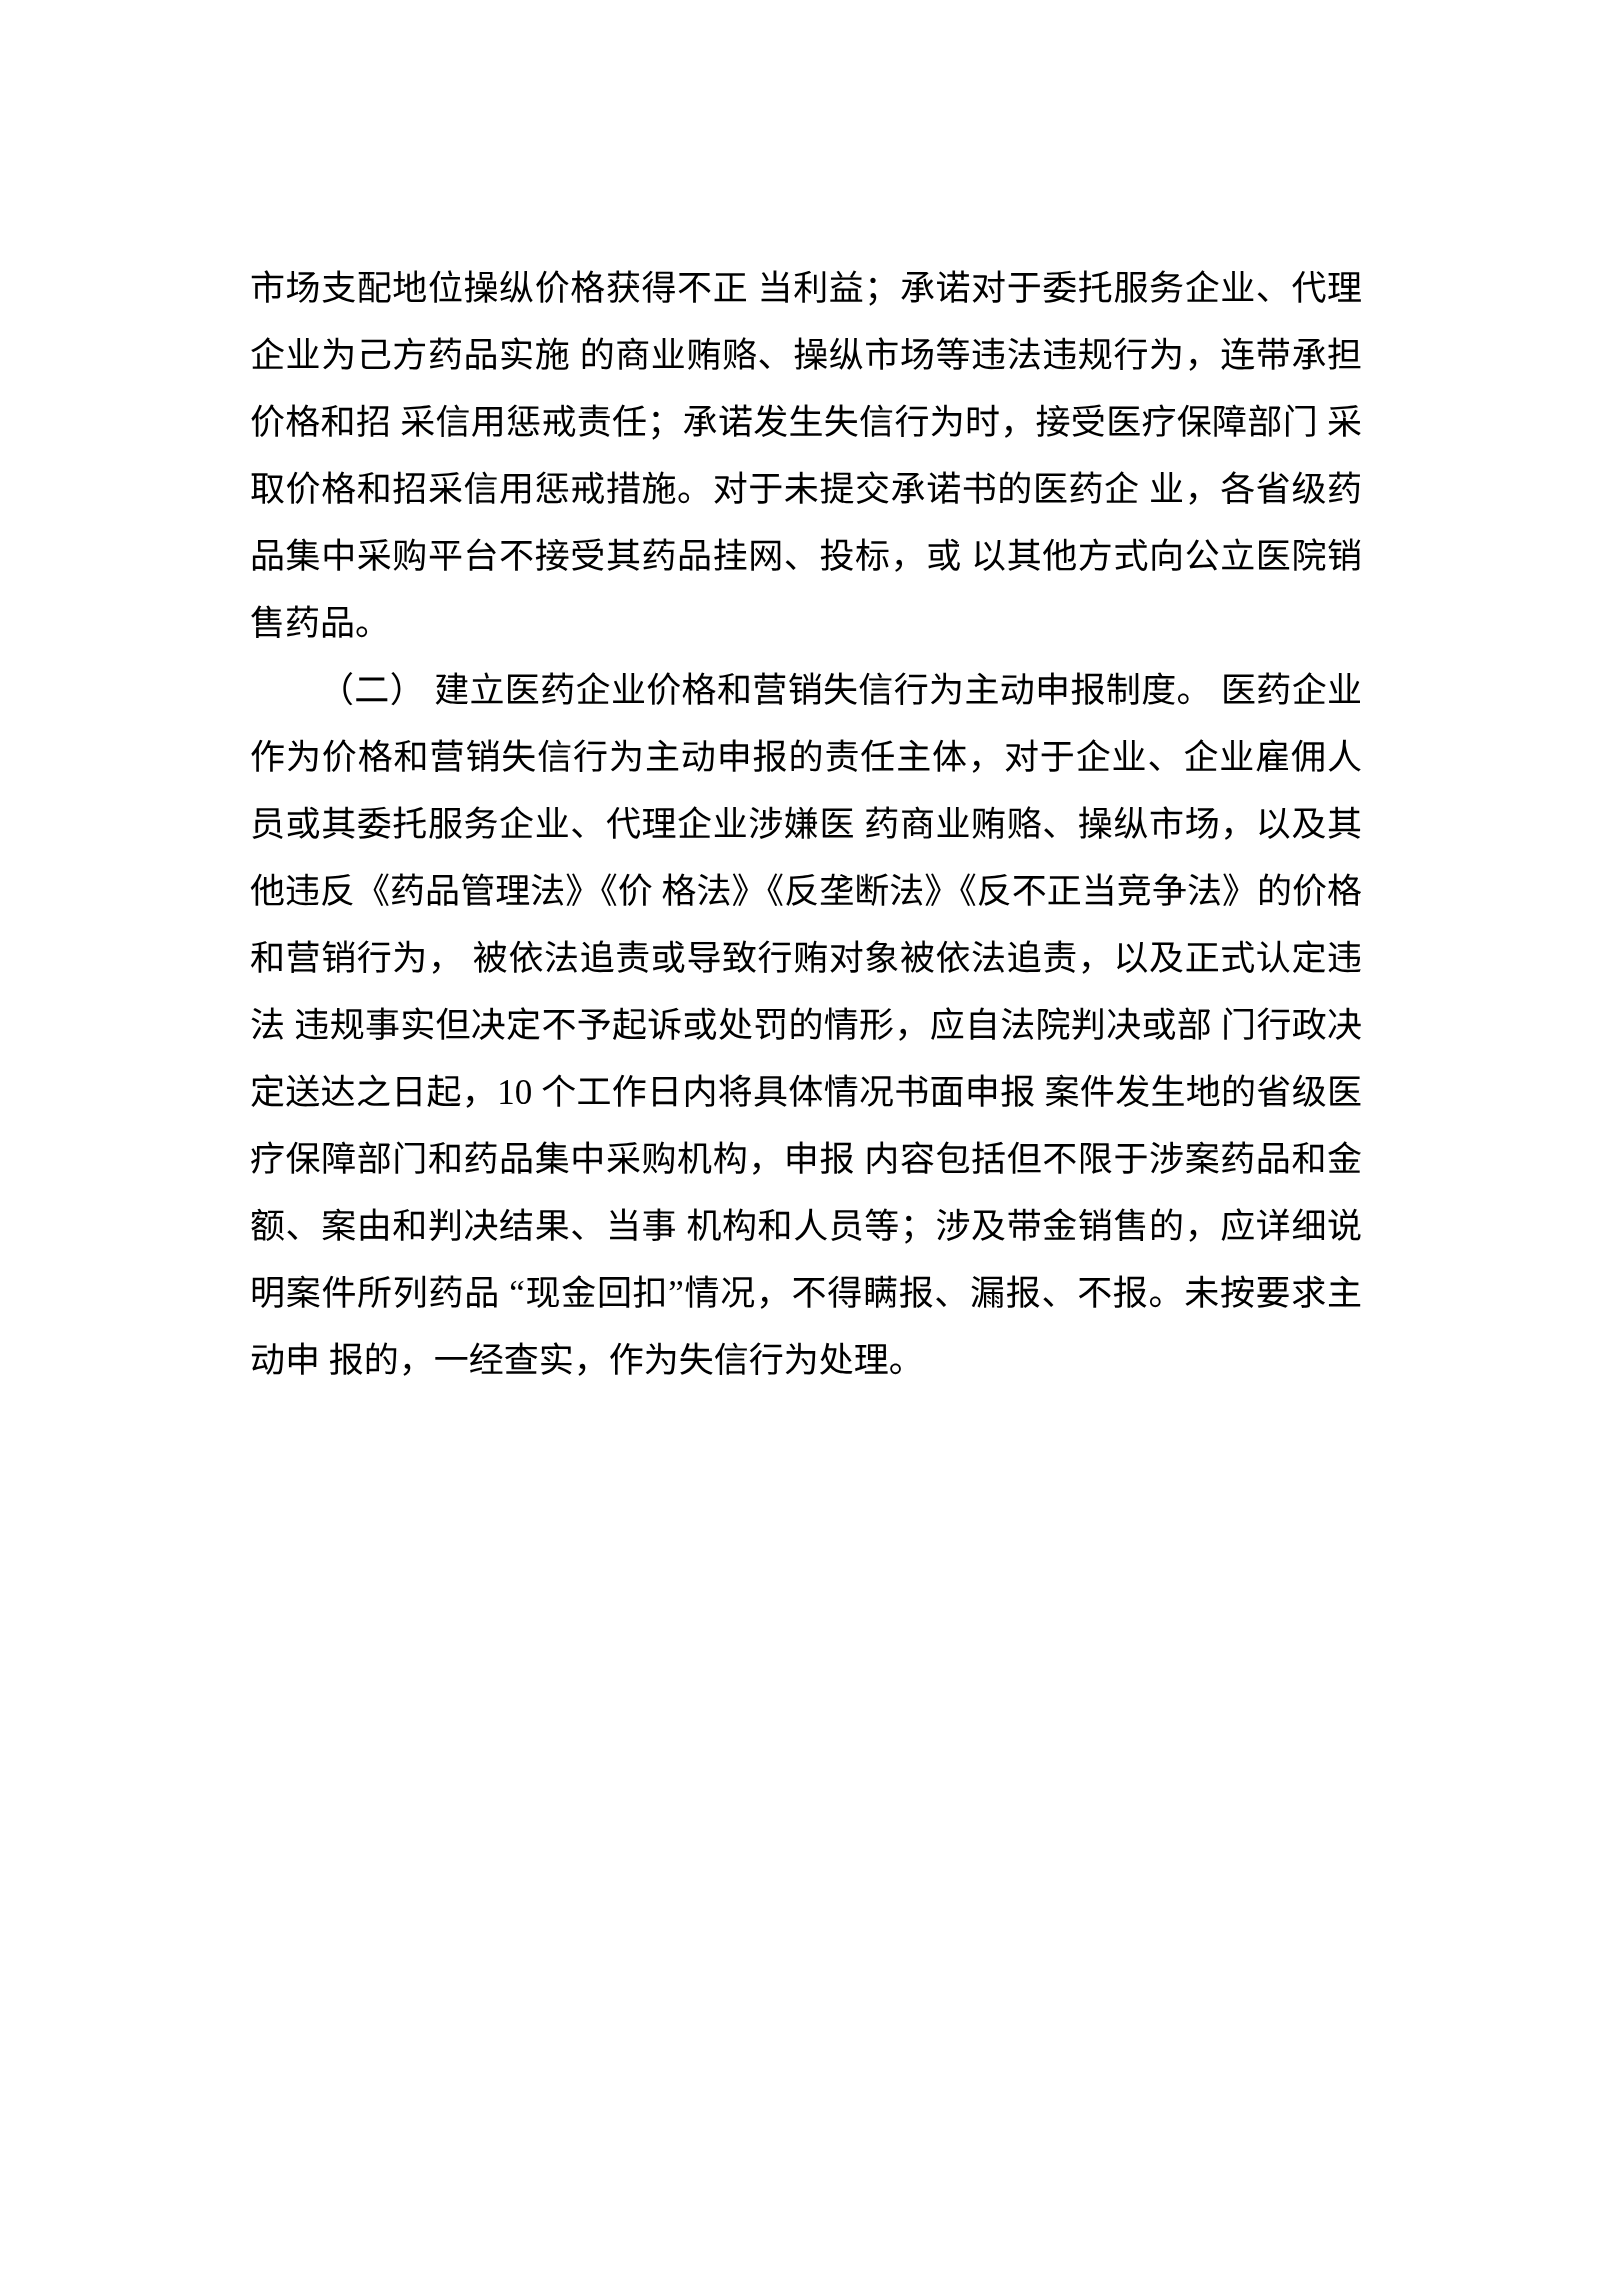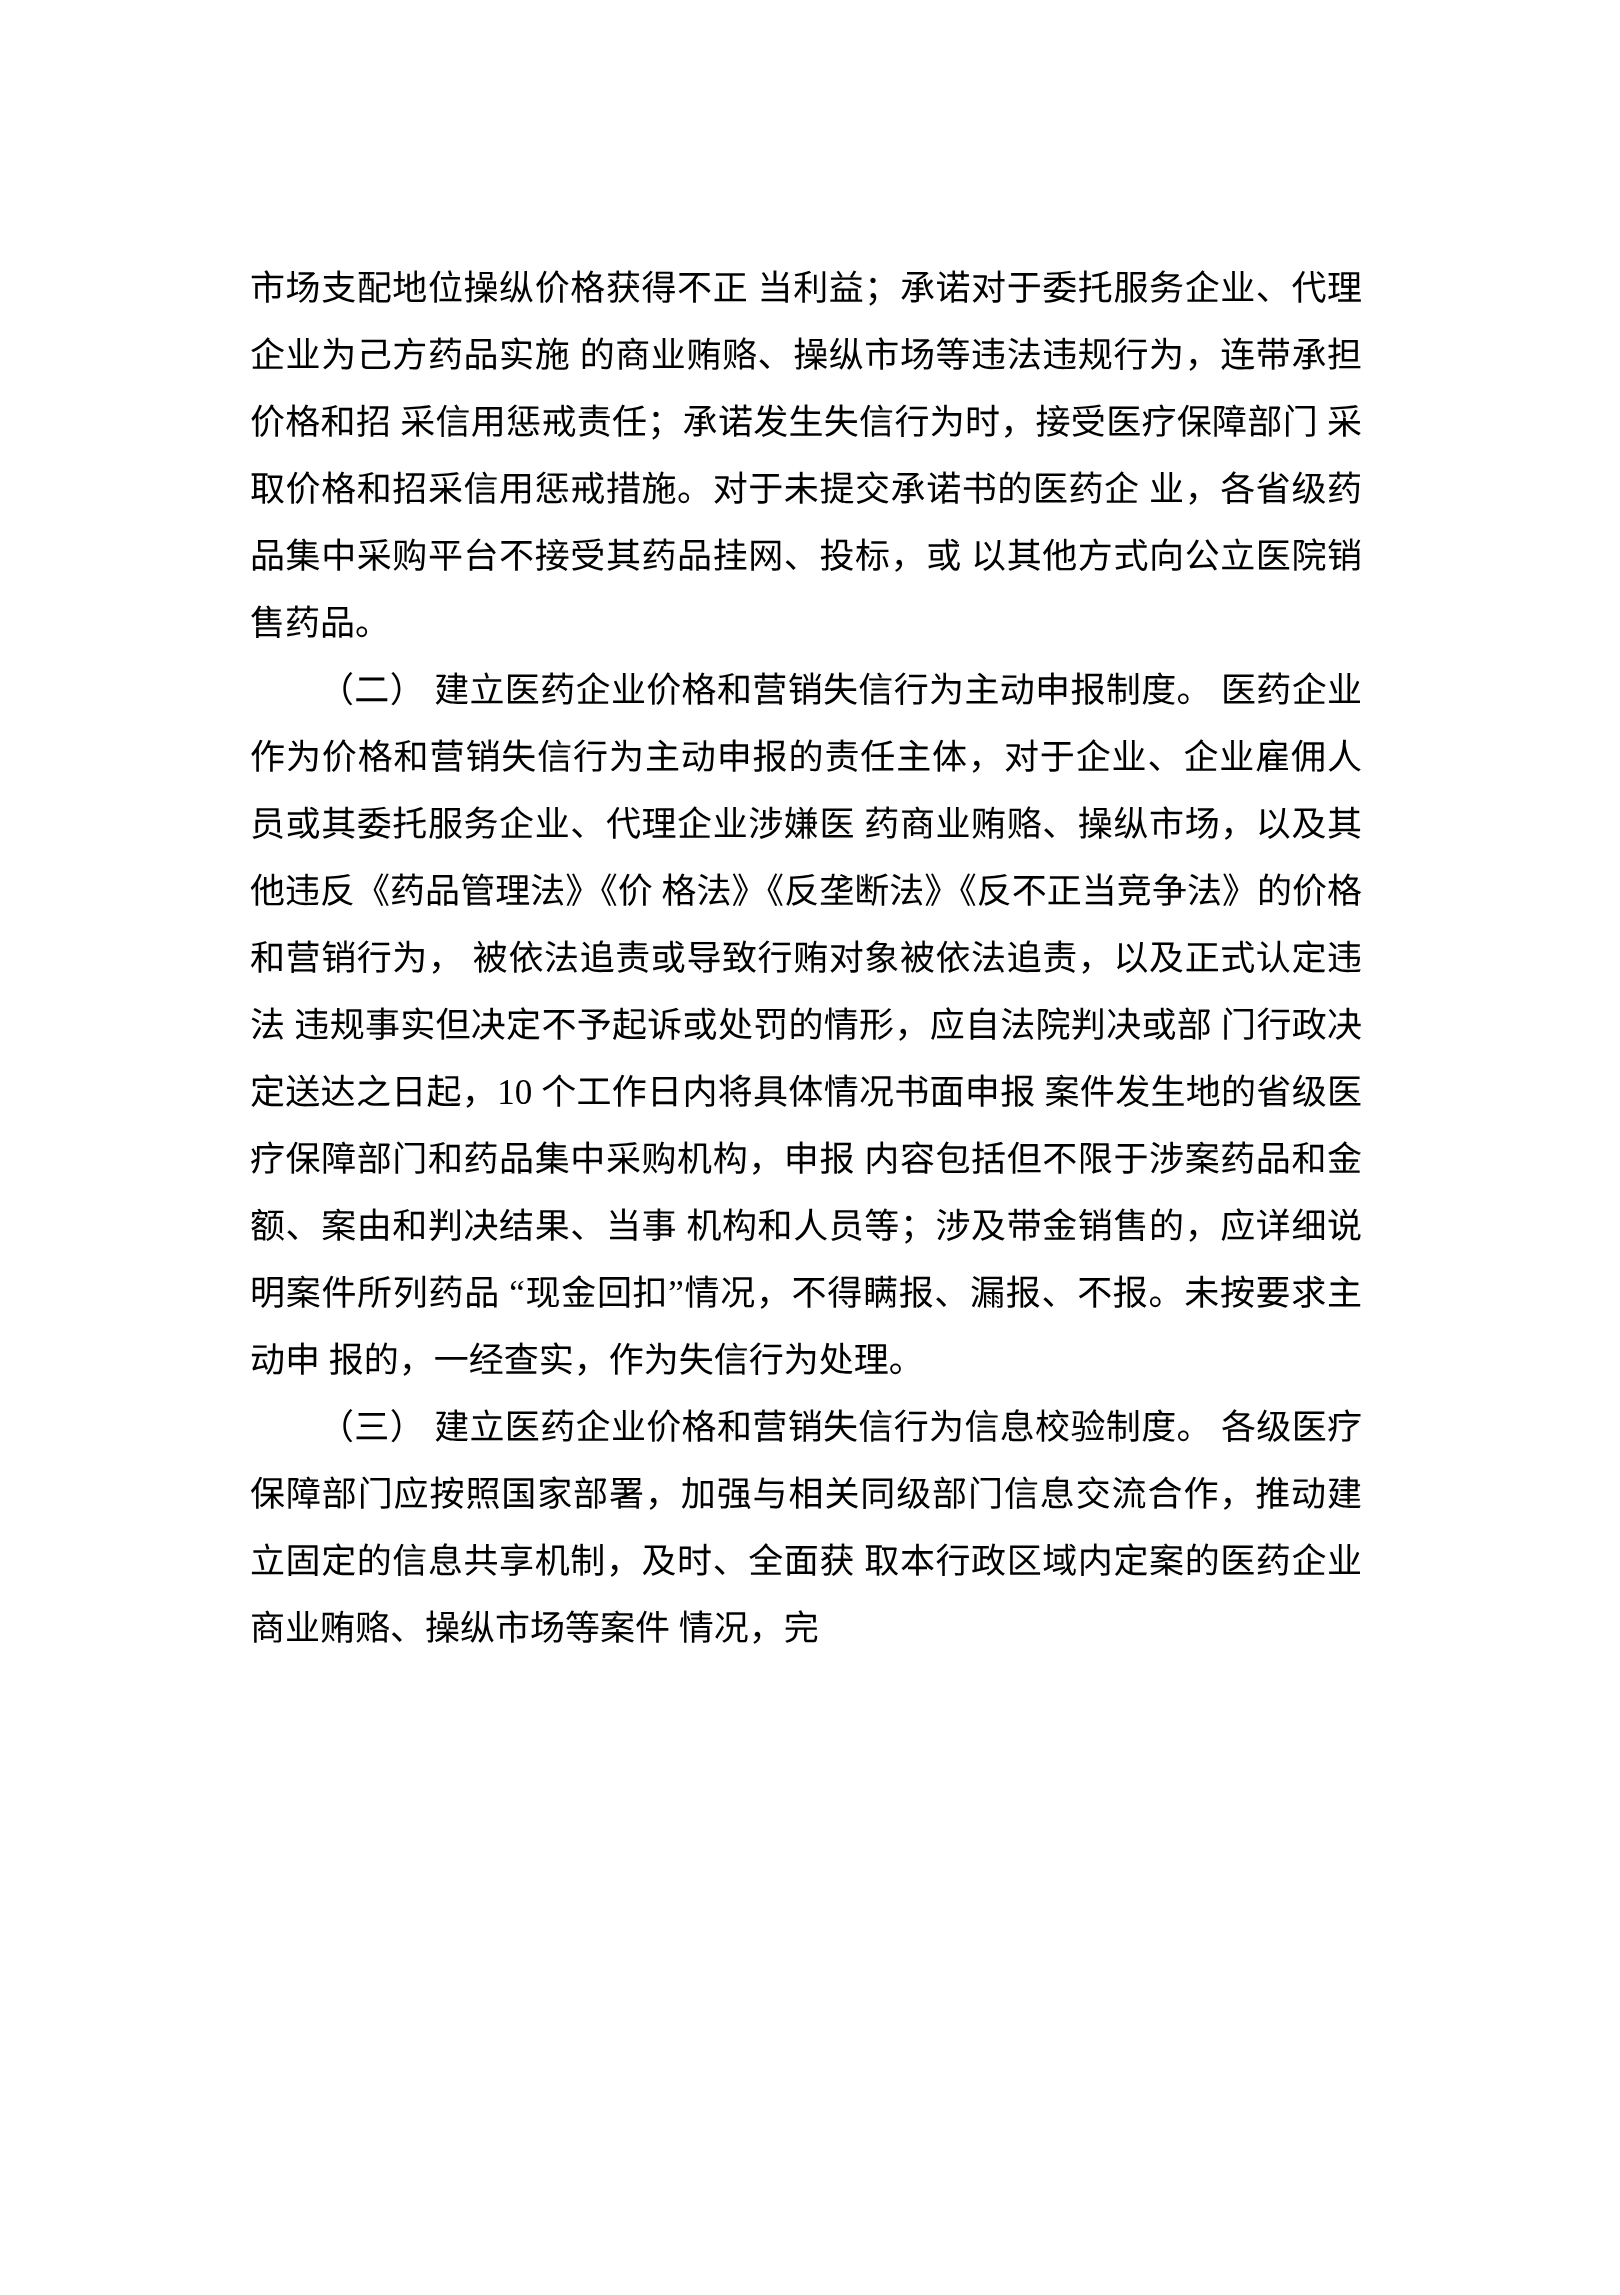--- a/index.html
+++ b/index.html
@@ -46,16 +46,15 @@
     text-align-last: justify;
   }
 </style>
 </head>
 <body>
 
 <div class="page">
   <div class="content">
     <p class="para para-last-justify">市场支配地位操纵价格获得不正  当利益；承诺对于委托服务企业、代理企业为己方药品实施  的商业贿赂、操纵市场等违法违规行为，连带承担价格和招  采信用惩戒责任；承诺发生失信行为时，接受医疗保障部门  采取价格和招采信用惩戒措施。对于未提交承诺书的医药企  业，各省级药品集中采购平台不接受其药品挂网、投标，或  以其他方式向公立医院销售药品。</p>
     <p class="para indent para-last-justify">（二）      建立医药企业价格和营销失信行为主动申报制度。  医药企业作为价格和营销失信行为主动申报的责任主体，对于企业、企业雇佣人员或其委托服务企业、代理企业涉嫌医  药商业贿赂、操纵市场，以及其他违反《药品管理法》《价  格法》《反垄断法》《反不正当竞争法》的价格和营销行为，  被依法追责或导致行贿对象被依法追责，以及正式认定违法  违规事实但决定不予起诉或处罚的情形，应自法院判决或部  门行政决定送达之日起，10 个工作日内将具体情况书面申报  案件发生地的省级医疗保障部门和药品集中采购机构，申报  内容包括但不限于涉案药品和金额、案由和判决结果、当事  机构和人员等；涉及带金销售的，应详细说明案件所列药品  “现金回扣”情况，不得瞒报、漏报、不报。未按要求主动申  报的，一经查实，作为失信行为处理。</p>
-    <p class="para indent">（三）      建立医药企业价格和营销失信行为信息校验制度。  各级医疗保障部门应按照国家部署，加强与相关同级部门信息交流合作，推动建立固定的信息共享机制，及时、全面获  取本行政区域内定案的医药企业商业贿赂、操纵市场等案件  情况，完</p>
   </div>
 </div>
 
 
 </body></html>

